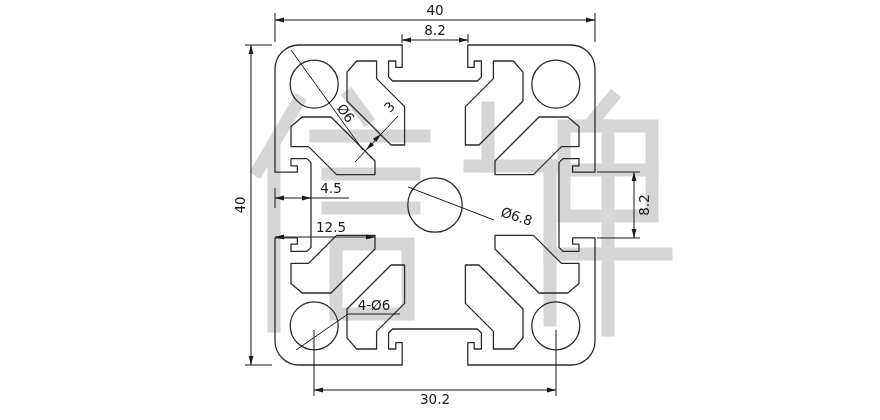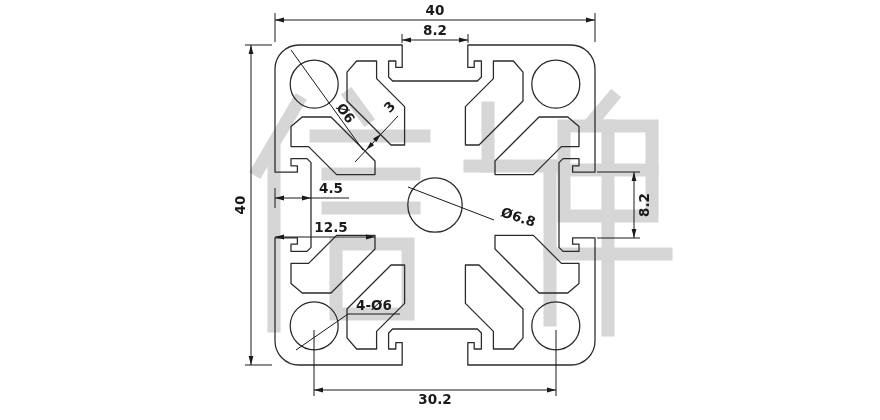--- a/index.html
+++ b/index.html
@@ -1,20 +1,19 @@
 <!DOCTYPE html>
 <html style="--line: #2b2b2b; --dim: #1a1a1a; --wm: #d6d6d6; --bg: #ffffff;"><head>
 <meta charset="utf-8">
 <style>
   html,body{margin:0;padding:0;background:#fff;}
   .canvas{
     width:876px;height:420px;position:relative;background:var(--bg,#fff);
     font-family:"DejaVu Sans", "Liberation Sans", sans-serif;
     overflow:hidden;
-    font-weight:bold;
   }
   svg{display:block;}
   .geo{stroke:var(--line,#2b2b2b);fill:none;}
   .wm{stroke:var(--wm,#d6d6d6);fill:none;stroke-width:13;stroke-linecap:square;}
   .wmbox{stroke:var(--wm,#d6d6d6);fill:none;stroke-width:13;}
   .dimline{stroke:var(--dim,#1a1a1a);stroke-width:1;fill:none;}
   .arrow{fill:var(--dim,#1a1a1a);stroke:none;}
   text{font-size:13.5px;fill:var(--dim,#1a1a1a);}
 </style>
 </head>

